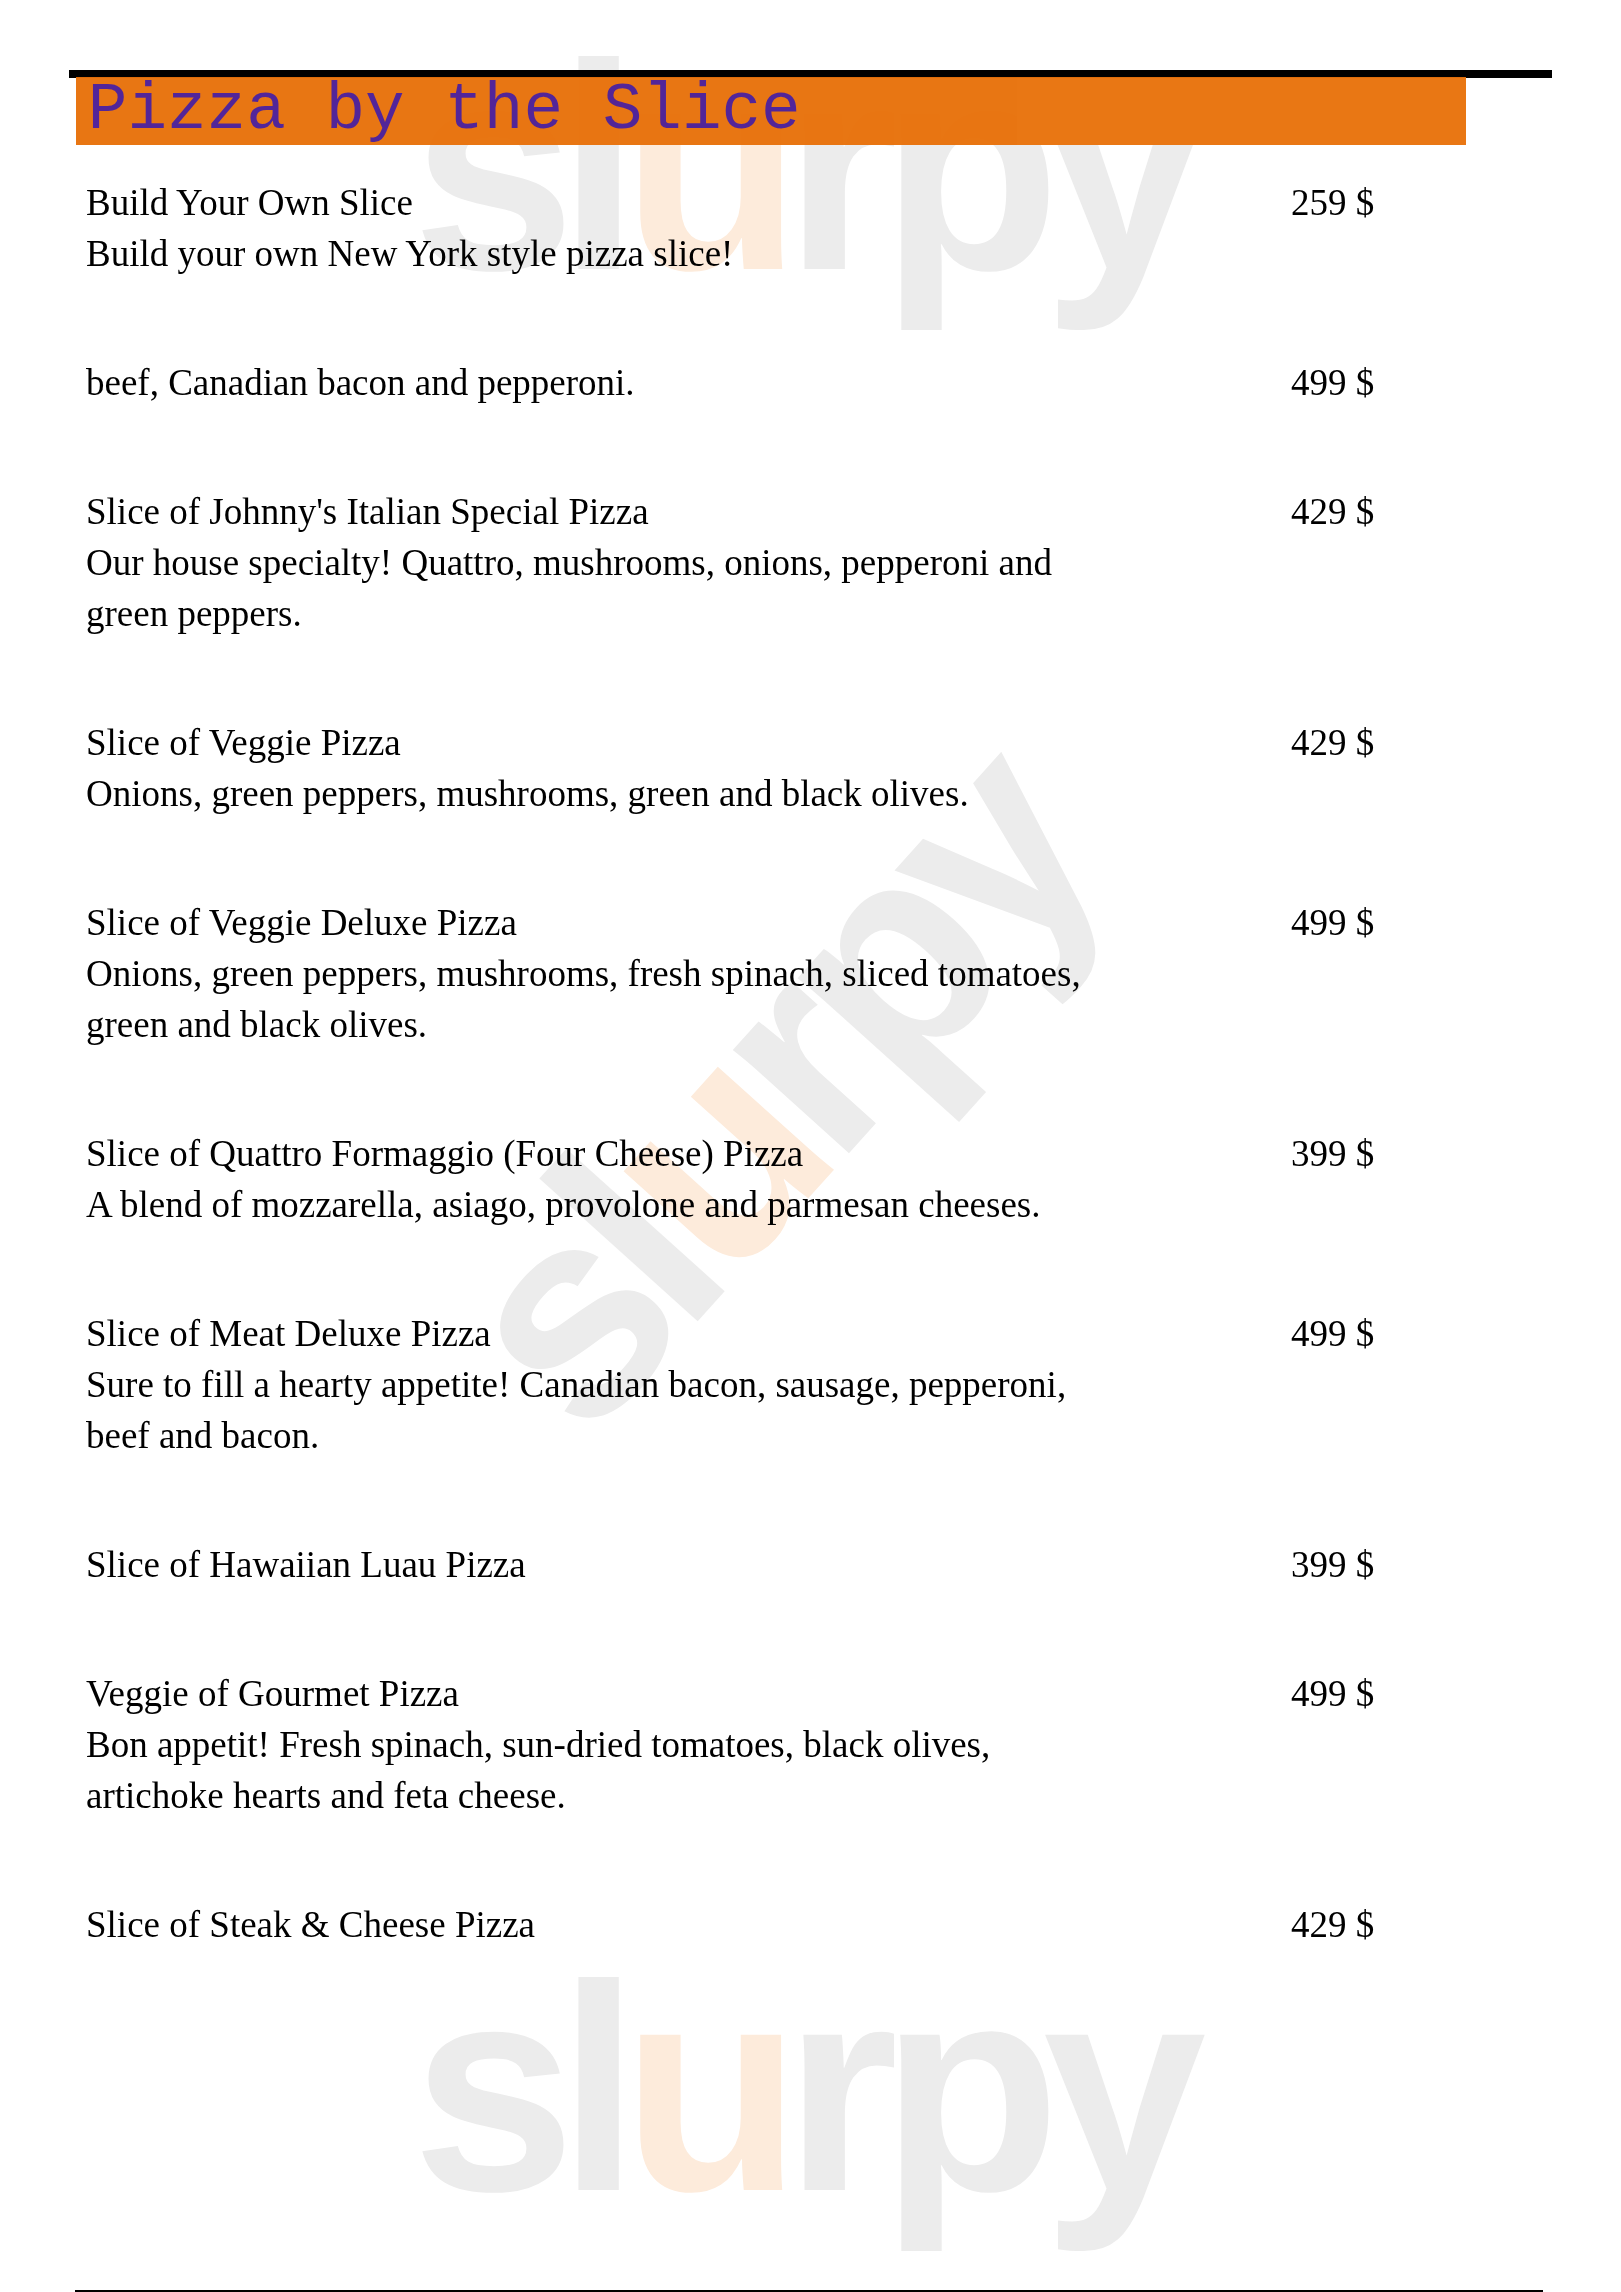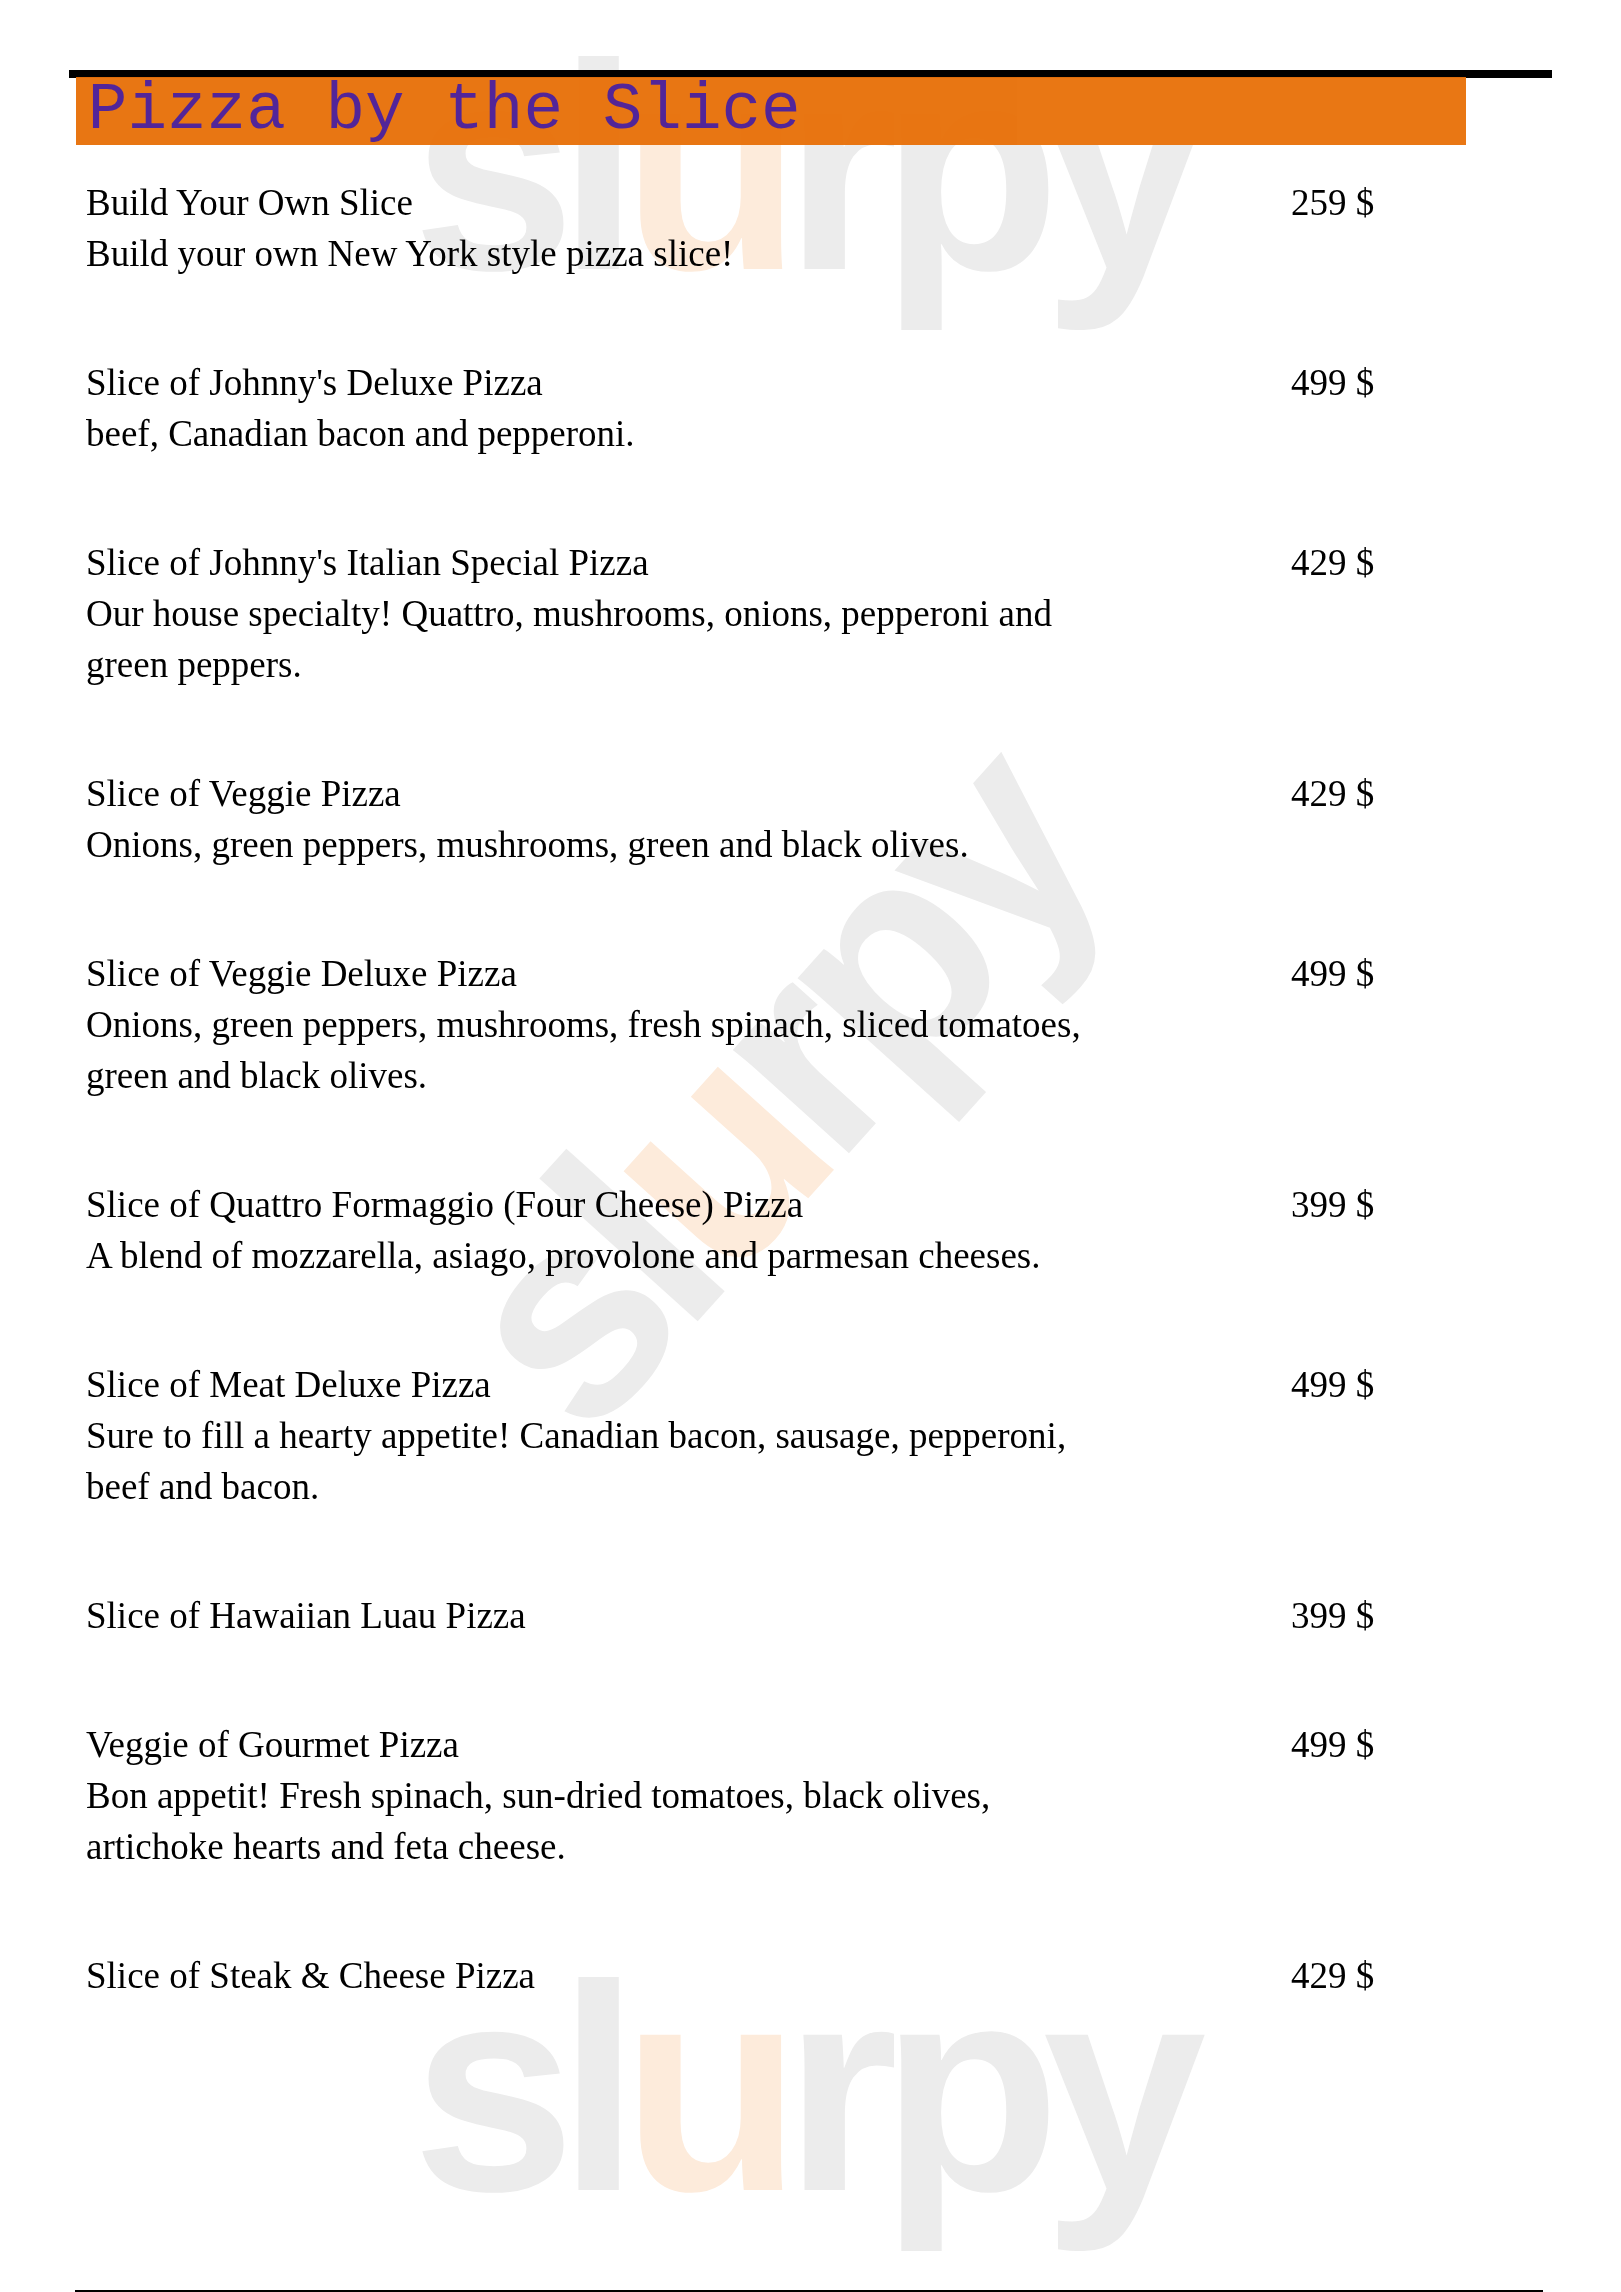--- a/index.html
+++ b/index.html
@@ -60,21 +60,20 @@
   <div class="header-title">Pizza by the Slice</div>
 </div>
 
 <div class="menu" id="menu">
     <div class="item">
       <div class="item-name">Build Your Own Slice</div>
       <div class="item-price">259 $</div>
       <div class="item-desc">Build your own New York style pizza slice!</div>
     </div>
     <div class="item">
-      <div class="item-name">Slice of Johnny's Deluxe Pizza</div>
       <div class="item-price">499 $</div>
       <div class="item-desc">beef, Canadian bacon and pepperoni.</div>
     </div>
     <div class="item">
       <div class="item-name">Slice of Johnny's Italian Special Pizza</div>
       <div class="item-price">429 $</div>
       <div class="item-desc">Our house specialty! Quattro, mushrooms, onions, pepperoni and</div>
       <div class="item-desc">green peppers.</div>
     </div>
     <div class="item">

